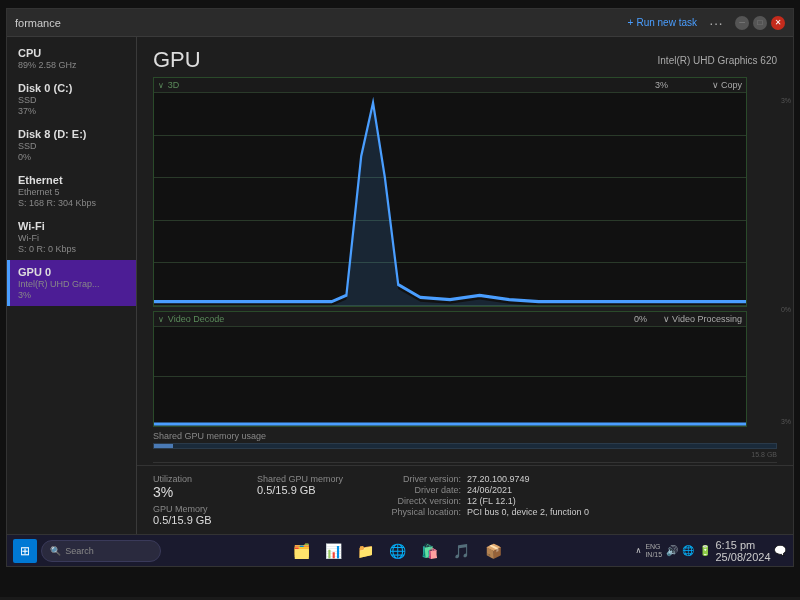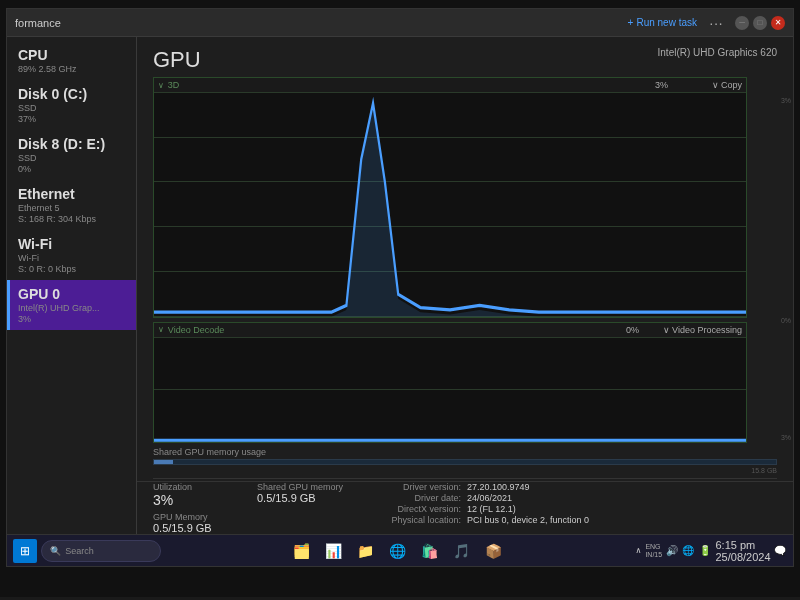--- a/index.html
+++ b/index.html
@@ -98,21 +98,21 @@
       cursor: pointer;
       border-left: 3px solid transparent;
       display: flex;
       flex-direction: column;
     }
     .sidebar-item.active {
       background: #4c1d95;
       border-left-color: #4a9eff;
     }
     .sidebar-item-name {
-      font-size: 14px;
+      font-size: 11px;
       font-weight: 600;
       color: #ddd;
     }
     .sidebar-item-sub {
       font-size: 9px;
       color: #888;
       margin-top: 1px;
     }
 
     
@@ -121,21 +121,21 @@
       display: flex;
       flex-direction: column;
       background: #1e1e1e;
       overflow: hidden;
     }
 
     .gpu-header {
       padding: 10px 16px 4px 16px;
       display: flex;
       justify-content: space-between;
-      align-items: flex-start;
+      align-items: center;
     }
     .gpu-title {
       font-size: 22px;
       font-weight: 300;
       color: #ddd;
     }
     .gpu-model {
       font-size: 10px;
       color: #aaa;
       text-align: right;
@@ -209,21 +209,21 @@
       bottom: 0;
       left: 0;
       width: 100%;
       height: 100%;
     }
 
     
     .bottom-info {
       background: #1e1e1e;
       border-top: 1px solid #333;
-      padding: 0 16px;
+      padding: 8px 16px;
       display: flex;
       flex-direction: column;
       gap: 4px;
     }
 
     .shared-gpu-label {
       font-size: 9px;
       color: #888;
       margin-bottom: 2px;
     }
@@ -507,21 +507,21 @@
                   </svg>
                 </div>
               </div>
 
               <div class="chart-section" style="flex: 1;">
                 <div class="chart-section-header">
                   <span class="arrow">∨</span>
                   <span>Video Decode</span>
                   <span style="flex:1"></span>
                   <span class="percentage-label">0%</span>
-                  <span class="copy-label" style="margin-left:20px;">∨ Video Processing</span>
+                  <span class="copy-label" style="margin-left:12px;">∨ Video Processing</span>
                 </div>
                 <div class="chart-canvas">
                   <div class="chart-grid">
                     <div class="grid-line"></div>
                     <div class="grid-line"></div>
                     <div class="grid-line"></div>
                   </div>
                   <svg class="chart-spike" viewBox="0 0 400 50" preserveAspectRatio="none">
                     <polyline points="0,49 400,49" fill="none" stroke="#4a9eff" stroke-width="1.5"></polyline>
                   </svg>

